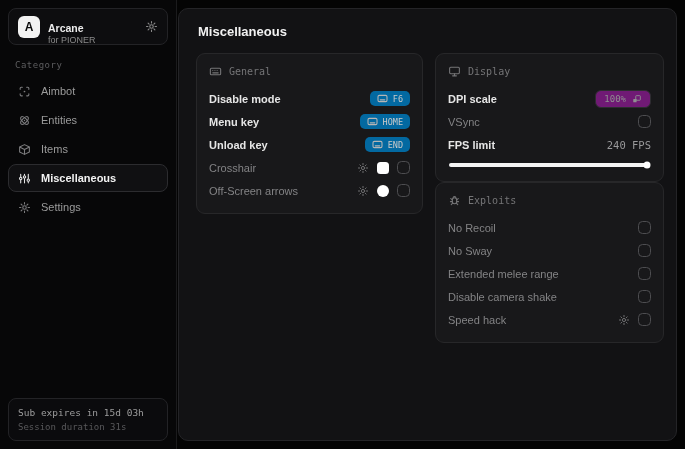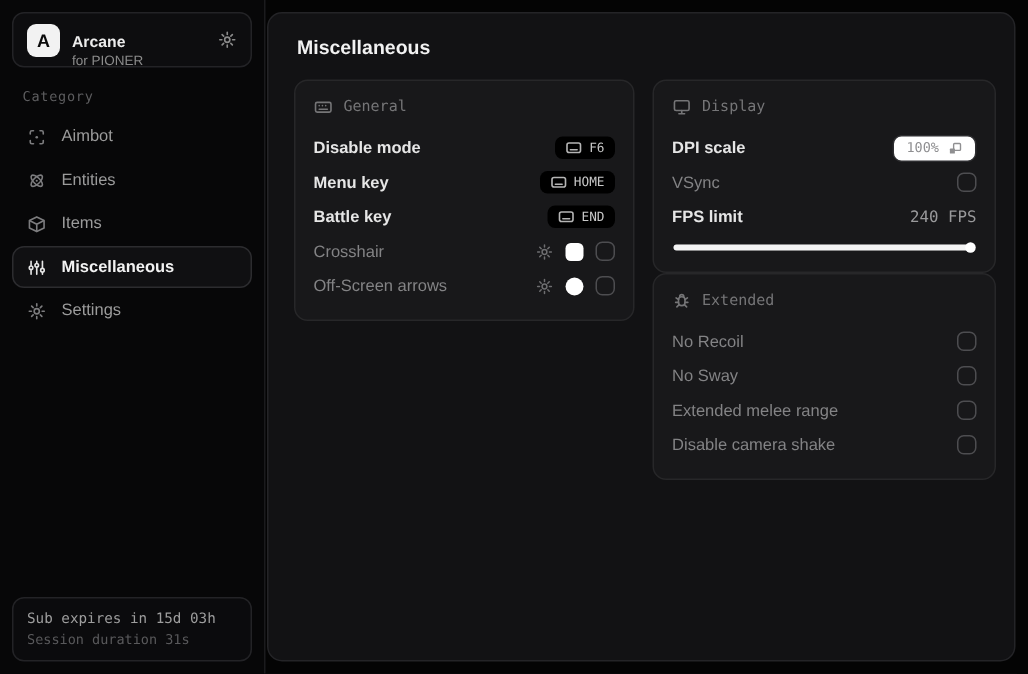--- a/index.html
+++ b/index.html
@@ -49,33 +49,33 @@
     padding:11px 12px; }
   .card-header { display:flex; align-items:center; gap:7px; color:#757577;
     font-size:10px; margin-bottom:9px; }
   .card-header .hicon { display:flex; color:#757577; }
 
   .row { display:flex; align-items:center; height:23px; }
   .row-label { font-size:11px; font-weight:700; color:#e6e6e6; }
   .row-label.dim { color:#838385; font-weight:500; }
   .row-right { margin-left:auto; display:flex; align-items:center; gap:8px; }
 
-  .kbd { display:flex; align-items:center; gap:5px; background:#000000;
+  .kbd { display:flex; align-items:center; gap:5px; background:#0369a1;
     border-radius:5px; padding:2.5px 7px; color:#c9c9c9; font-size:8.5px;
     cursor:pointer; }
   .kbd .kicon { display:flex; color:#b5b5b5; }
 
   .checkbox { width:13px; height:13px; border:1.5px solid #4d4d50; border-radius:4.5px;
     background:transparent; cursor:pointer; flex:none; }
   .swatch { width:12px; height:12px; border-radius:3.5px; background:#ffffff;
     cursor:pointer; flex:none; }
   .swatch.circle { border-radius:50%; }
   .gear-small { display:flex; color:#6e6e70; cursor:pointer; }
 
-  .select-badge { display:flex; align-items:center; gap:6px; background:#ffffff;
+  .select-badge { display:flex; align-items:center; gap:6px; background:#701a75;
     border:1px solid #2d2d30; border-radius:6px; padding:3px 8px; color:#8f8f91;
     font-size:9px; cursor:pointer; }
   .select-badge .sicon { display:flex; color:#8f8f91; }
 
   .fps-value { color:#99999b; font-size:10.5px; }
   .slider { position:relative; height:4px; border-radius:2px; background:#2c2c2e;
     margin:7px 1px 3px; cursor:pointer; }
   .slider-fill { position:absolute; left:0; top:0; height:100%; border-radius:2px;
     background:#f4f4f4; }
   .slider-knob { position:absolute; top:50%; transform:translate(50%,-50%); right:3px;
@@ -202,21 +202,21 @@
                   <rect x="2" y="3" width="20" height="14" rx="3"></rect>
                     <path d="M7 13h10"></path>
                 </svg>
               </span>
               <span>HOME</span>
             </span>
           </span>
         </div>
 
         <div class="row">
-          <span class="row-label">Battle key</span>
+          <span class="row-label">Unload key</span>
           <span class="row-right">
             <span class="kbd mono">
               <span class="kicon">
                 <svg width="11" height="9" viewBox="0 0 24 20" fill="none" stroke="currentColor" stroke-width="2.4" stroke-linecap="round">
                   <rect x="2" y="3" width="20" height="14" rx="3"></rect>
                     <path d="M7 13h10"></path>
                 </svg>
               </span>
               <span>END</span>
             </span>
@@ -301,21 +301,21 @@
       </div>
 
       <div class="card">
         <div class="card-header mono">
           <span class="hicon">
             <svg width="13" height="13" viewBox="0 0 24 24" fill="none" stroke="currentColor" stroke-width="2" stroke-linecap="round">
               <rect x="8" y="7" width="8" height="11" rx="4"></rect>
               <path d="M9.5 7a2.5 2.5 0 0 1 5 0M8 10.5 5 8.5M16 10.5l3-2M8 14H4.5M16 14h3.5M8.5 17 6 19.5M15.5 17l2.5 2.5"></path>
             </svg>
           </span>
-          <span>Extended</span>
+          <span>Exploits</span>
         </div>
 
         <div class="row">
           <span class="row-label dim">No Recoil</span>
           <span class="row-right">
               <span class="checkbox"></span>
             </span>
         </div>
         <div class="row">
           <span class="row-label dim">No Sway</span>
@@ -327,17 +327,29 @@
           <span class="row-label dim">Extended melee range</span>
           <span class="row-right">
               <span class="checkbox"></span>
             </span>
         </div>
         <div class="row">
           <span class="row-label dim">Disable camera shake</span>
           <span class="row-right">
               <span class="checkbox"></span>
             </span>
+        </div>
+        <div class="row">
+          <span class="row-label dim">Speed hack</span>
+          <span class="row-right">
+            <span class="gear-small">
+              <svg width="12" height="12" viewBox="0 0 24 24" fill="none" stroke="currentColor" stroke-width="2" stroke-linecap="round">
+                <circle cx="12" cy="12" r="3.2"></circle>
+                <path d="M12 2.8v2.6M12 18.6v2.6M21.2 12h-2.6M5.4 12H2.8M18.3 5.7l-1.9 1.9M7.6 16.4l-1.9 1.9M18.3 18.3l-1.9-1.9M7.6 7.6L5.7 5.7"></path>
+              </svg>
+            </span>
+            <span class="checkbox"></span>
+          </span>
         </div>
       </div>
     </div>
   </div>
 </div>
 
 </body></html>

